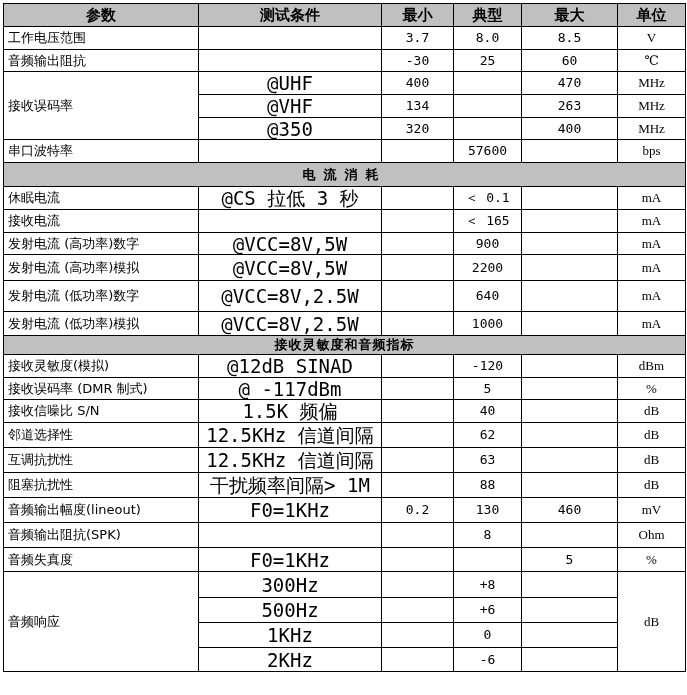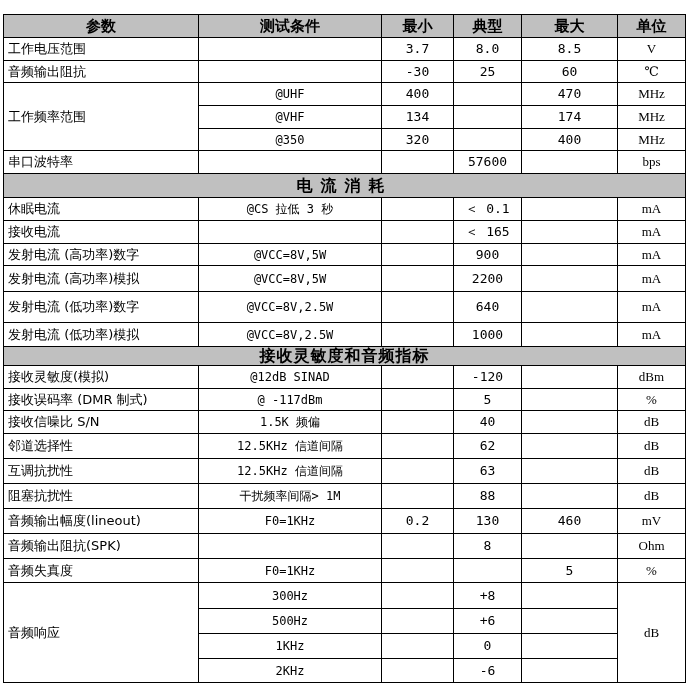--- a/index.html
+++ b/index.html
@@ -1,25 +1,25 @@
 <!DOCTYPE html>
 <html><head>
 <meta charset="utf-8">
 <style>
   html,body{margin:0;padding:0;background:#fff;}
   body{width:687px;height:695px;position:relative;overflow:hidden;font-family:"DejaVu Sans","Liberation Sans",sans-serif;color:#000;}
-  table{position:absolute;left:3px;top:14px;border-collapse:collapse;table-layout:fixed;width:682px;}
+  table{position:absolute;left:3px;top:3px;border-collapse:collapse;table-layout:fixed;width:682px;}
   td,th{border:1px solid #000;padding:0;font-size:14px;line-height:18px;white-space:nowrap;overflow:hidden;}
   th{background:#c0c0c0;font-weight:bold;font-size:15px;text-align:center;}
-  .sec{background:#c0c0c0;font-weight:bold;font-size:16px;text-align:center;letter-spacing:1px;}
+  .sec{background:#c0c0c0;font-weight:bold;font-size:13px;text-align:center;letter-spacing:1px;}
   .sec.spaced{letter-spacing:8px;}
   .p{text-align:left;padding-left:4px;font-size:13px;}
   .c{text-align:center;font-family:"DejaVu Sans Mono","Liberation Mono",monospace;font-size:13px;}
   .u{text-align:center;font-family:"Liberation Serif","DejaVu Serif",serif;font-size:13px;}
-  .cond{text-align:center;font-family:"DejaVu Sans Mono","Liberation Mono",monospace;font-size:12px;}
+  .cond{text-align:center;font-family:"DejaVu Sans Mono","Liberation Mono",monospace;font-size:19px;}
 </style>
 </head>
 <body>
 
 <table>
   <colgroup>
     <col style="width:195px">
       <col style="width:183px">
       <col style="width:72px">
       <col style="width:68px">
@@ -47,32 +47,32 @@
   <tr style="height:22px">
     <td class="p">音频输出阻抗</td>
     <td class="cond"></td>
     <td class="c">-30</td>
     <td class="c">25</td>
     <td class="c">60</td>
     <td class="u">℃</td>
   </tr>
 
   <tr style="height:23px">
-    <td class="p" rowspan="3">工作频率范围</td>
+    <td class="p" rowspan="3">接收误码率</td>
     <td class="cond">@UHF</td>
     <td class="c">400</td>
     <td class="c"></td>
     <td class="c">470</td>
     <td class="u">MHz</td>
   </tr>
   <tr style="height:23px">
     <td class="cond">@VHF</td>
     <td class="c">134</td>
     <td class="c"></td>
-    <td class="c">174</td>
+    <td class="c">263</td>
     <td class="u">MHz</td>
   </tr>
   <tr style="height:22px">
     <td class="cond">@350</td>
     <td class="c">320</td>
     <td class="c"></td>
     <td class="c">400</td>
     <td class="u">MHz</td>
   </tr>
 

